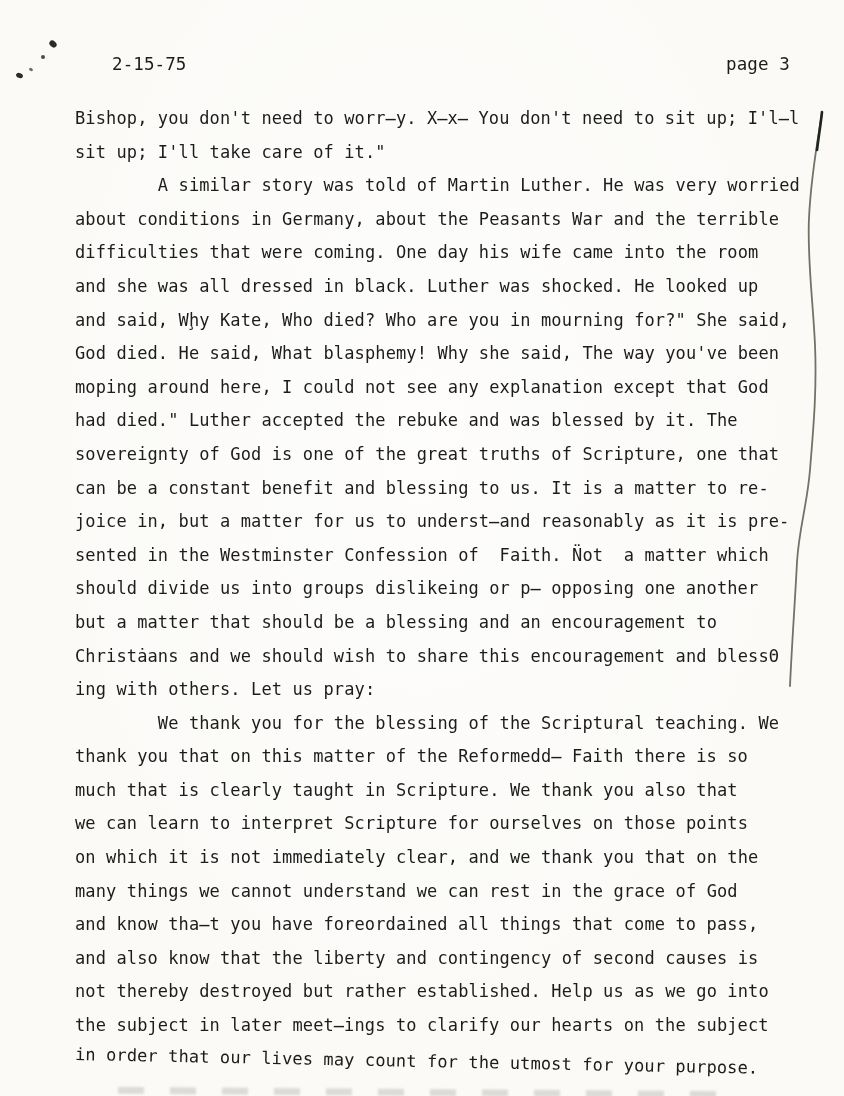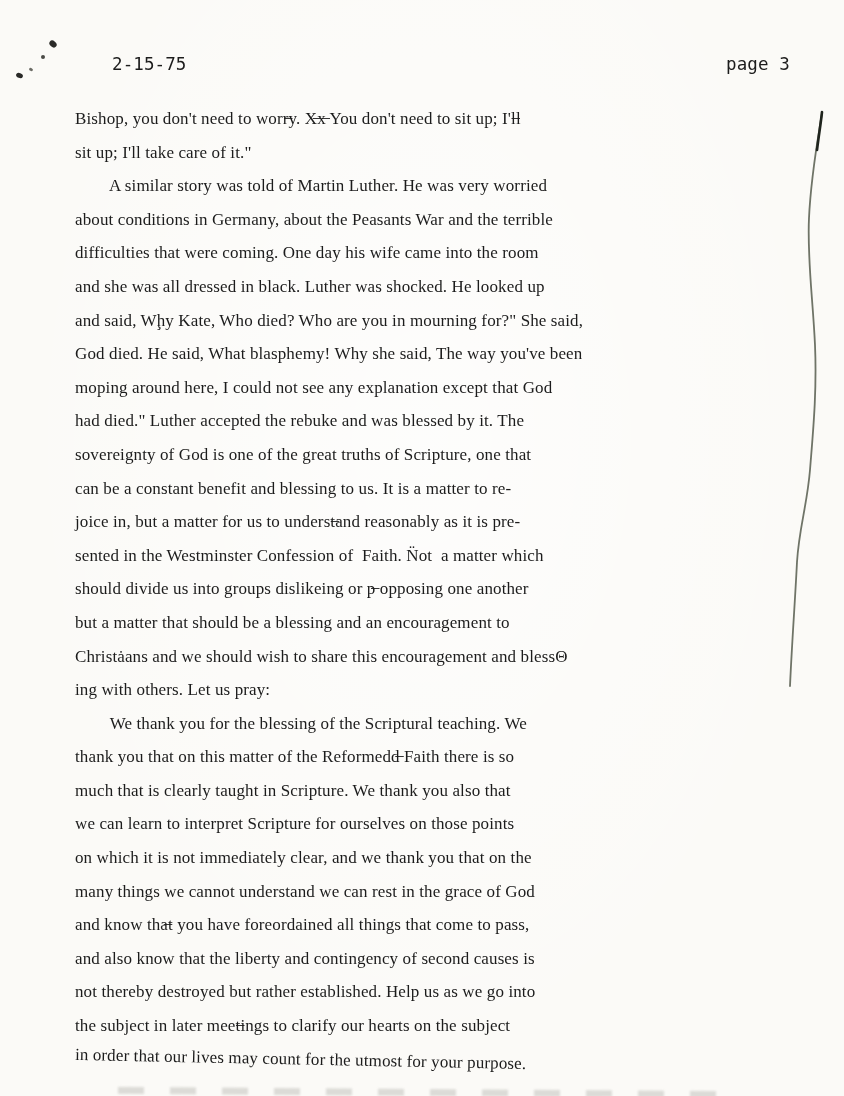--- a/index.html
+++ b/index.html
@@ -45,21 +45,21 @@
   .doc-body {
     position: absolute;
     left: 75px;
     top: 102px;
     width: 740px;
     font-size: 17px;
     line-height: 33.6px;
     letter-spacing: 0.12px;
     white-space: pre;
   }
-  .paragraph { margin: 0; font-family: Liberation Serif, serif; }
+  .paragraph { margin: 0; }
   .line { height: 33.6px; }
   .line.last-line {
     margin-top: -5px;
     transform: rotate(1.15deg);
     transform-origin: 0 50%;
   }
   
   .pen-line {
     position: absolute;
     left: 0;

